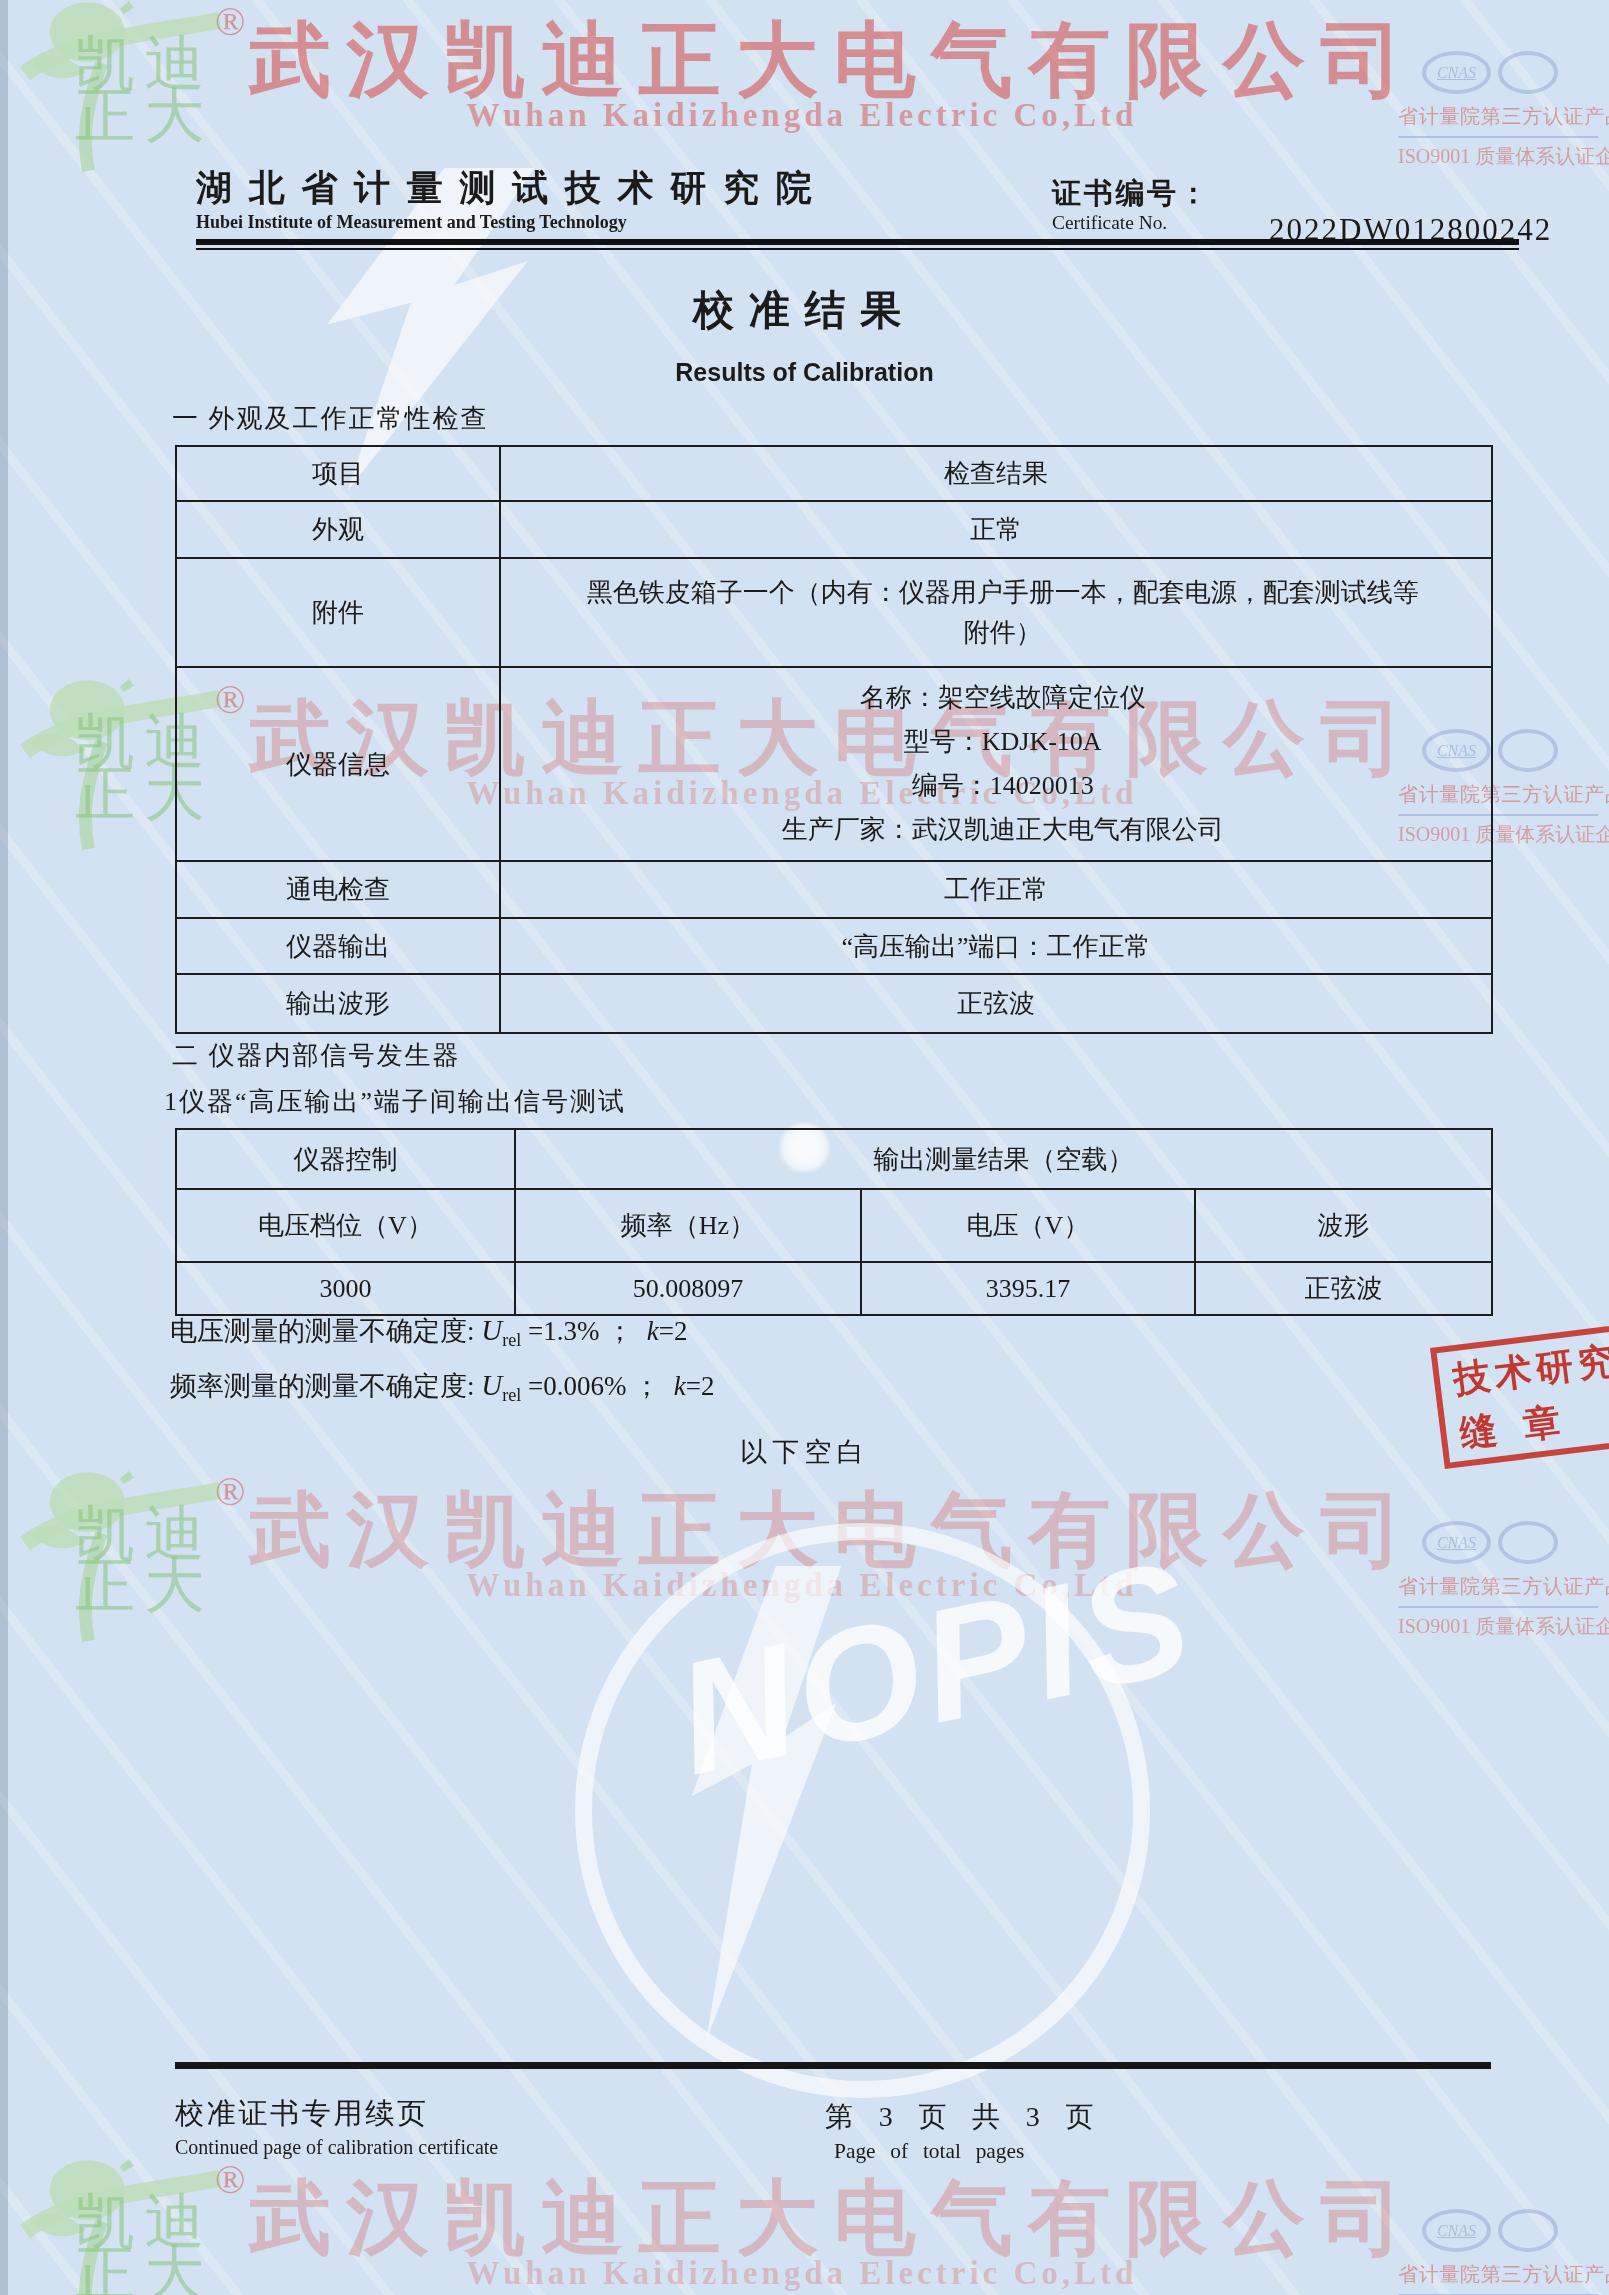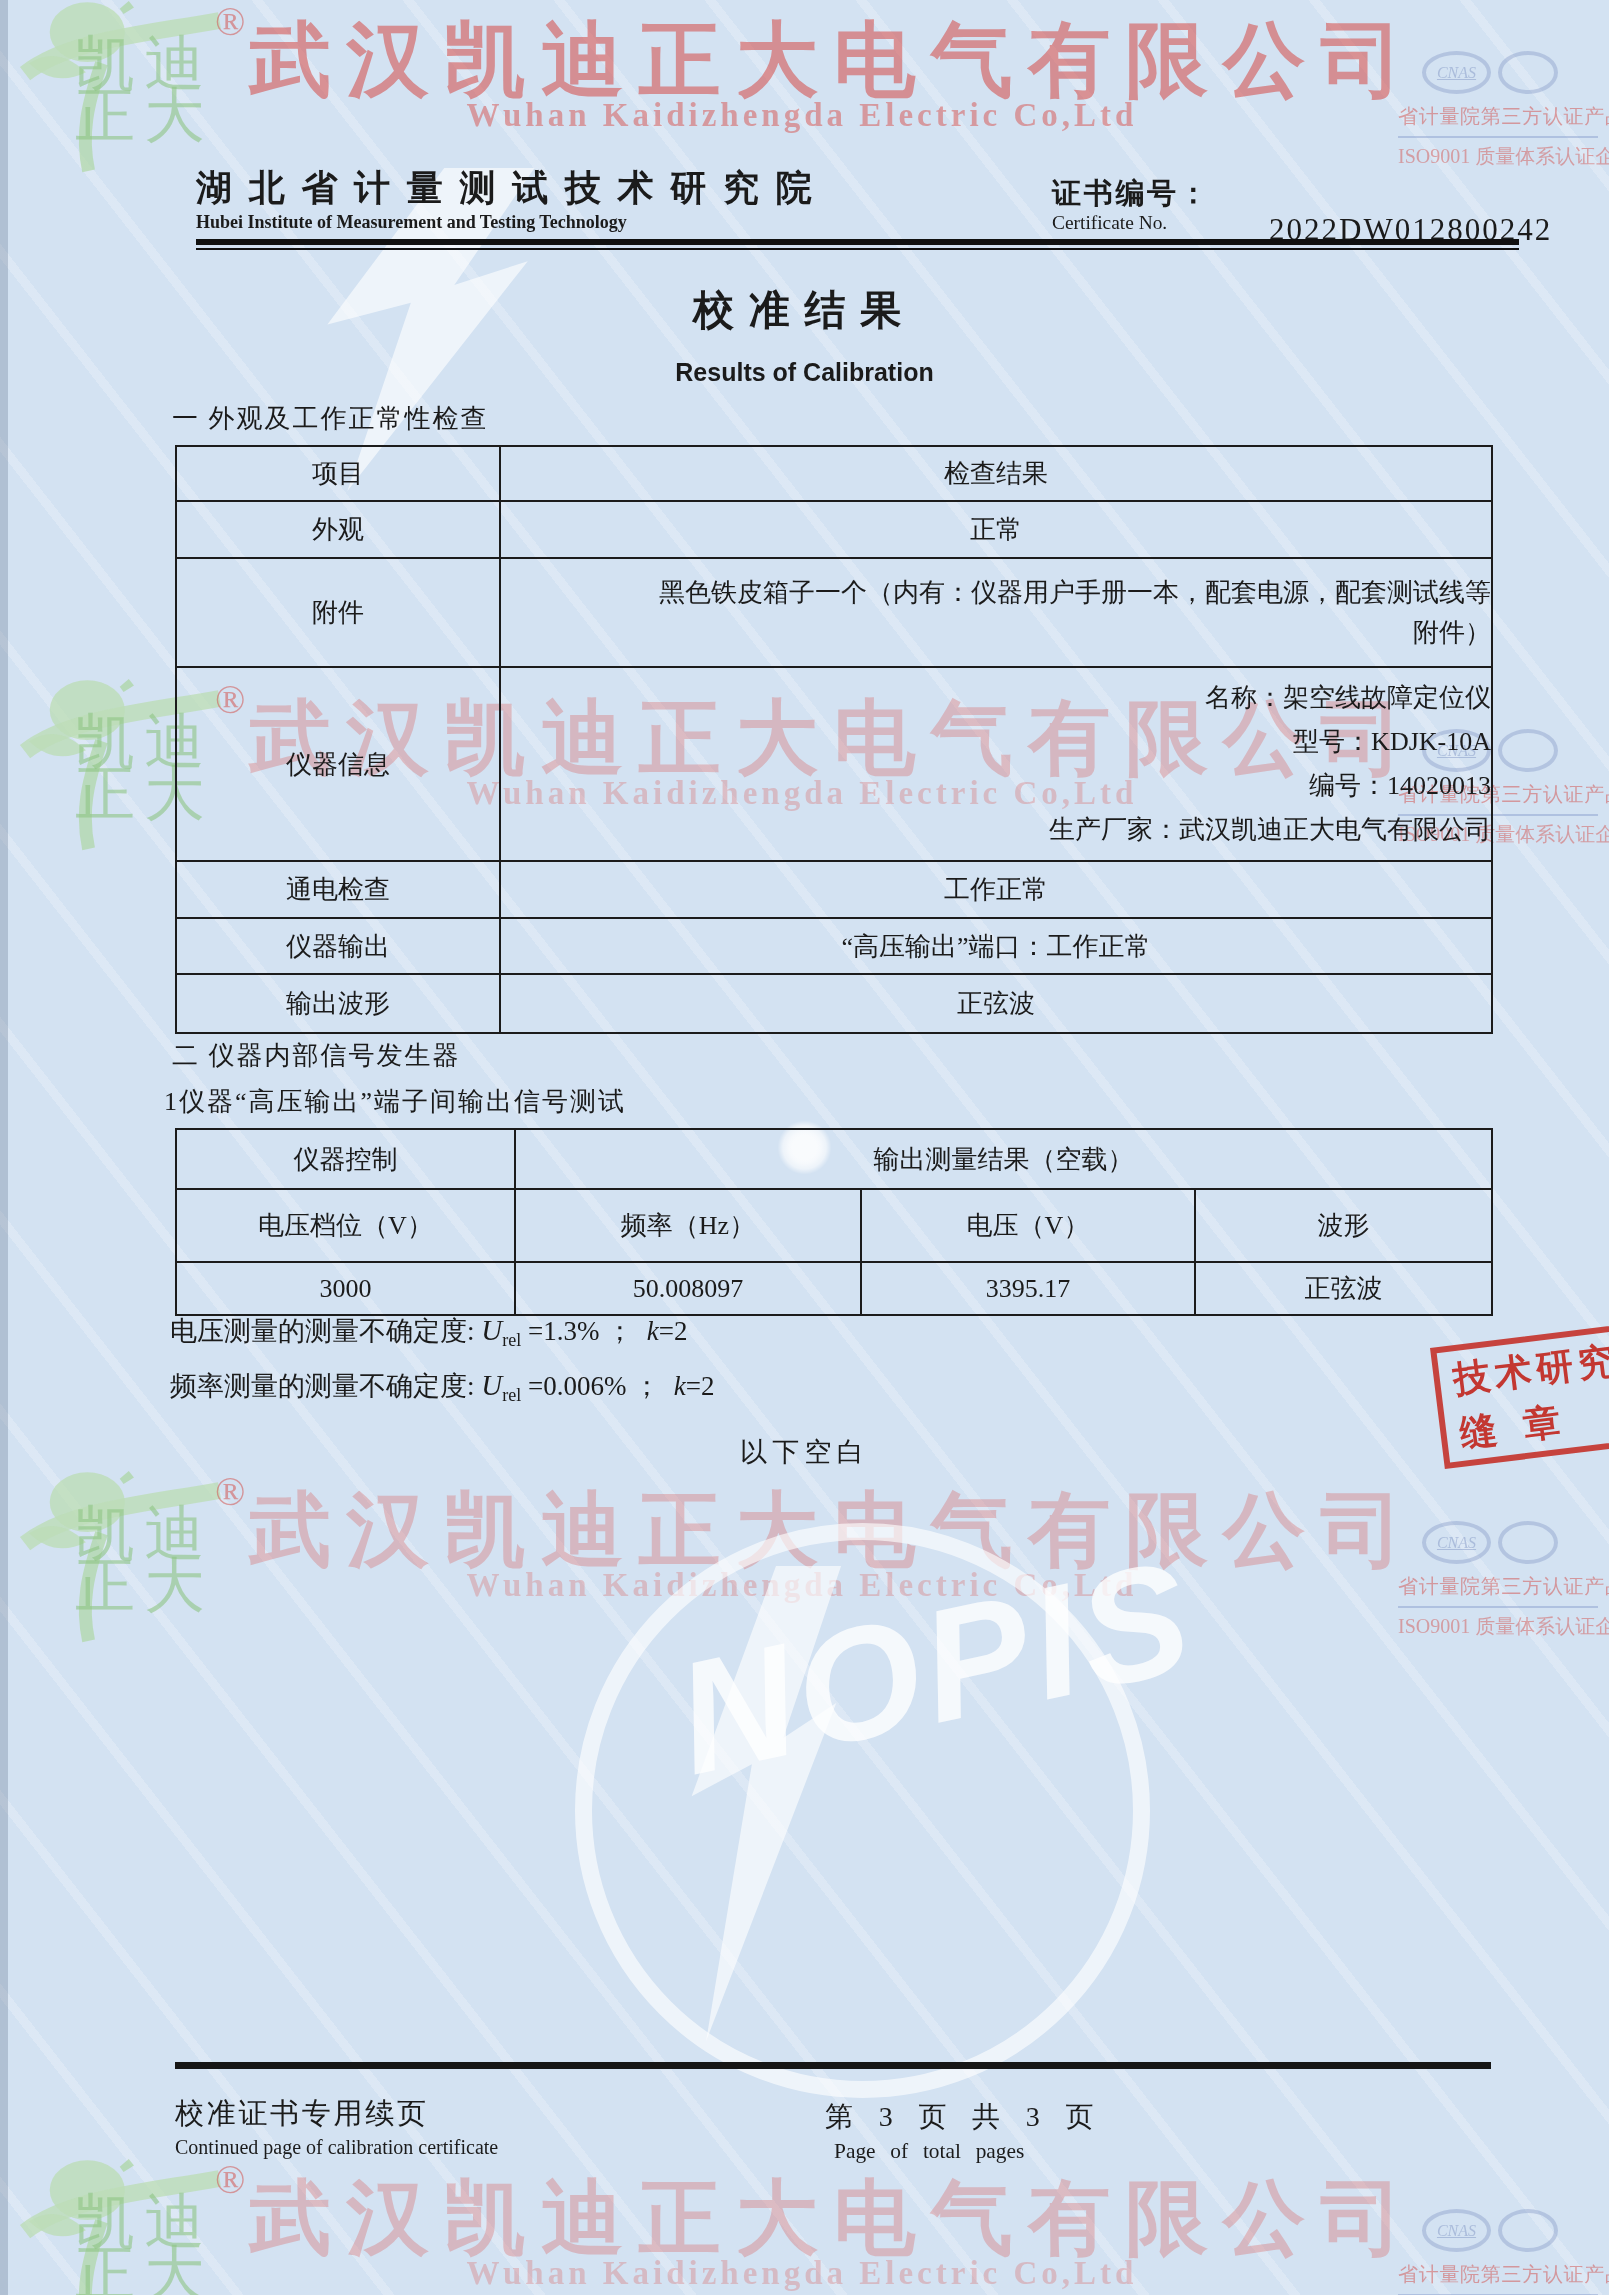--- a/index.html
+++ b/index.html
@@ -61,21 +61,21 @@
   .doc-subtitle{position:absolute;left:0;top:358px;width:1609px;text-align:center;font-size:25px;font-weight:700;
     font-family:"Liberation Sans",sans-serif;z-index:2;}
   
   .sec-heading{position:absolute;font-size:26px;letter-spacing:2px;z-index:2;white-space:nowrap;}
   
   table{position:absolute;left:175px;width:1316px;border-collapse:collapse;table-layout:fixed;z-index:2;
     background:transparent;}
   table,td,th{border:2.7px solid #1c1c1c;}
   td,th{font-size:26px;font-weight:400;vertical-align:middle;overflow:hidden;}
   .c-center{text-align:center;}
-  .c-left{text-align:right;padding-left:13.4px;}
+  .c-left{text-align:center;padding-left:13.4px;}
   .cell-lines div{line-height:44px;}
   .att-cell div{line-height:40px;}
   
   .unc{position:absolute;left:170px;font-size:27px;z-index:2;white-space:pre;}
   .unc .iu{font-style:italic;font-size:29px;}
   .unc sub{font-size:18px;}
   .unc .ik{font-style:italic;}
   .blank-below{position:absolute;left:0;top:1434px;width:1609px;text-align:center;font-size:27px;
     letter-spacing:5.3px;z-index:2;}
   

